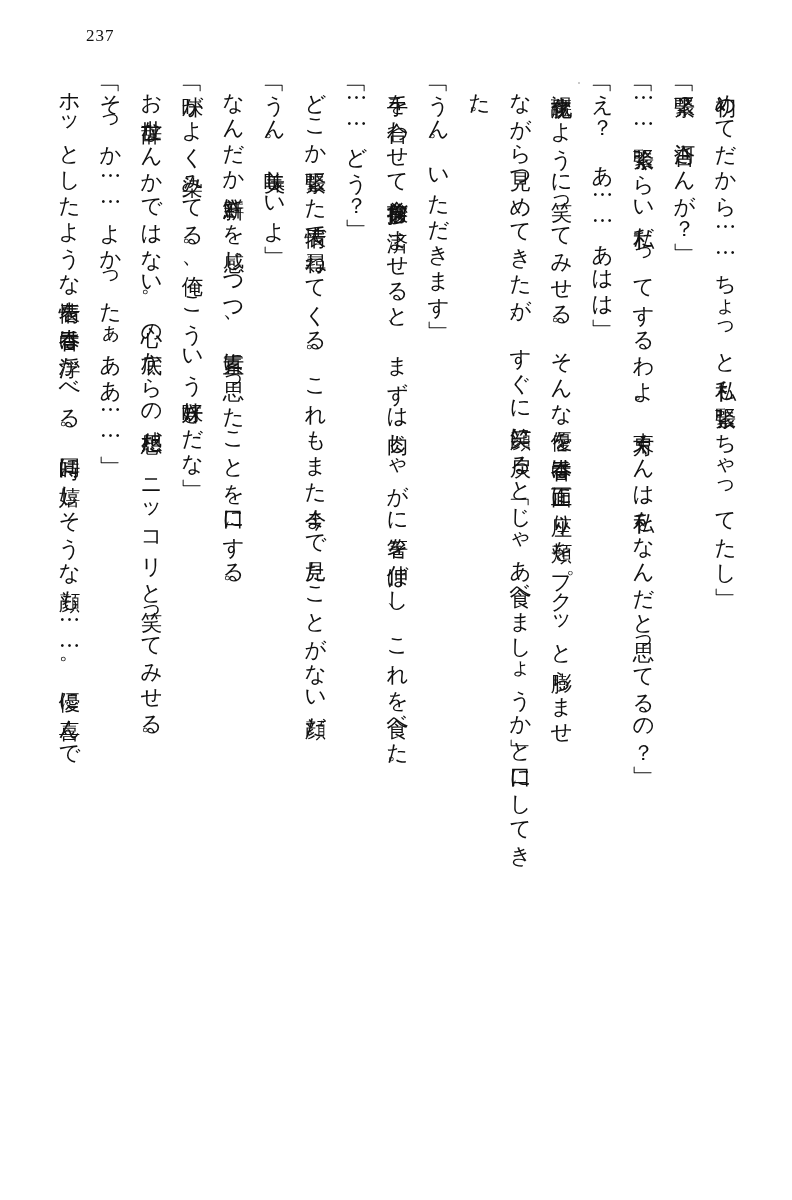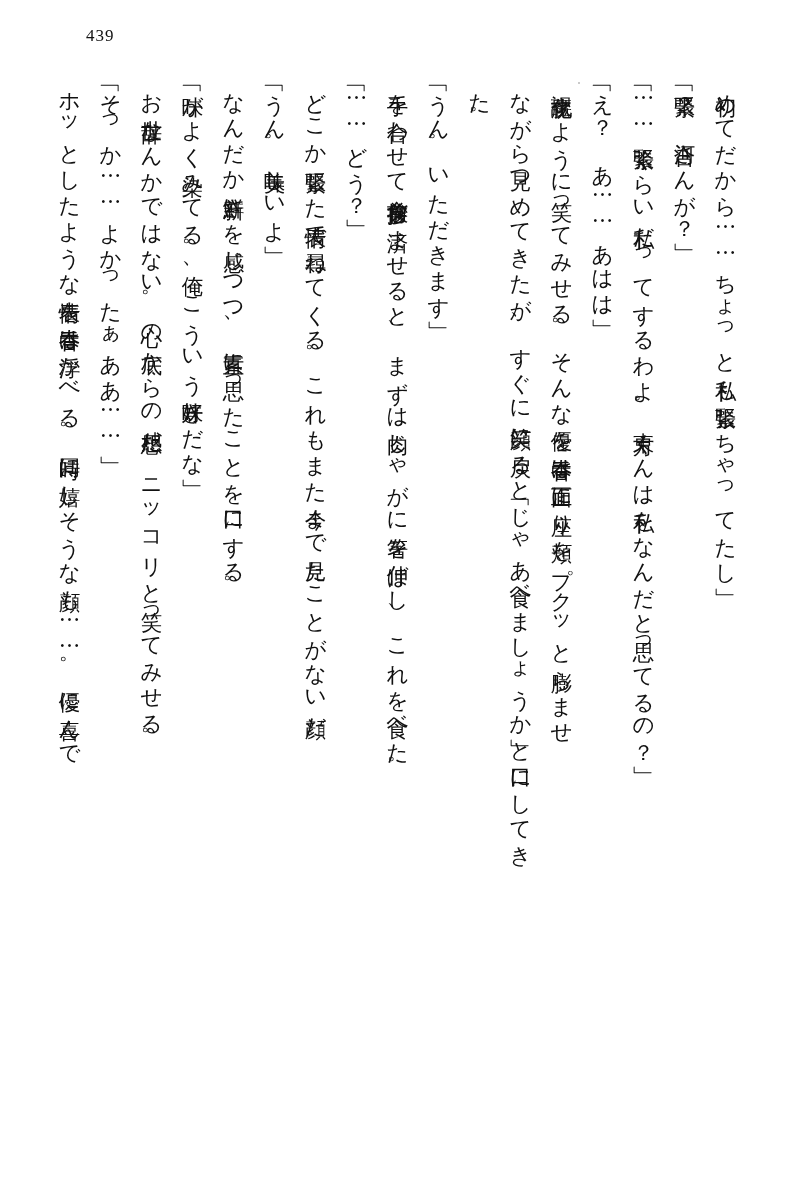--- a/index.html
+++ b/index.html
@@ -52,21 +52,21 @@
     height: 2px;
     background: #b8b8b8;
     border-radius: 50%;
   }
 </style>
 </head>
 <body>
 
 <div class="page">
 
-  <div class="page-number">439</div>
+  <div class="page-number">237</div>
 
   <div class="speck" style="top:82px; left:578px;"></div>
 
   <div class="text-body">
     <p>初めてだから……ちょっと私も緊張しちゃってたし」</p>
     <p>「緊張？　河合さんが？」</p>
     <p>「……緊張くらい私だってするわよ。東方くんは私をなんだと思ってるの？」</p>
     <p>「え？　あ……あはは」</p>
     <p>誤魔化すように笑ってみせる。そんな優を春香は正面に座り頬をプクッと膨らませ</p>
     <p>ながら見つめてきたが、すぐに笑顔に戻ると「じゃあ食べましょうか」と口にしてき</p>

